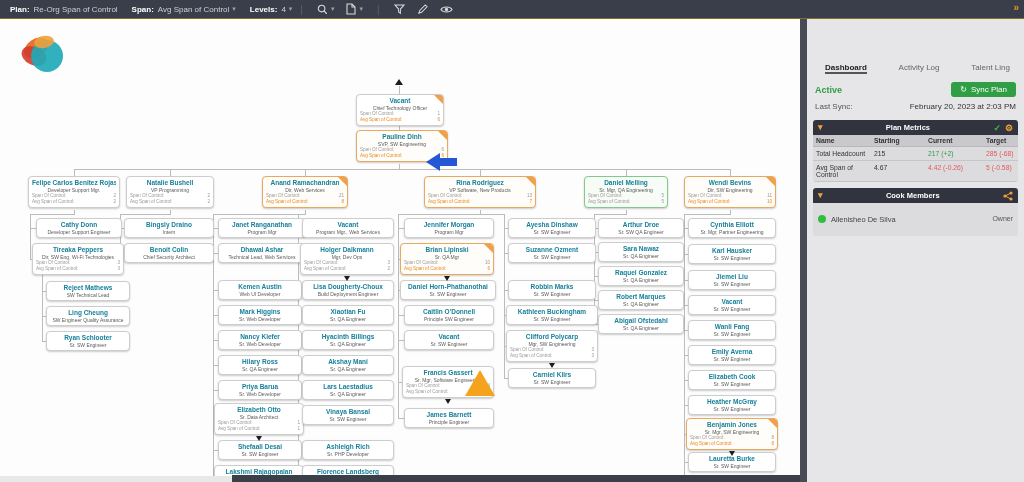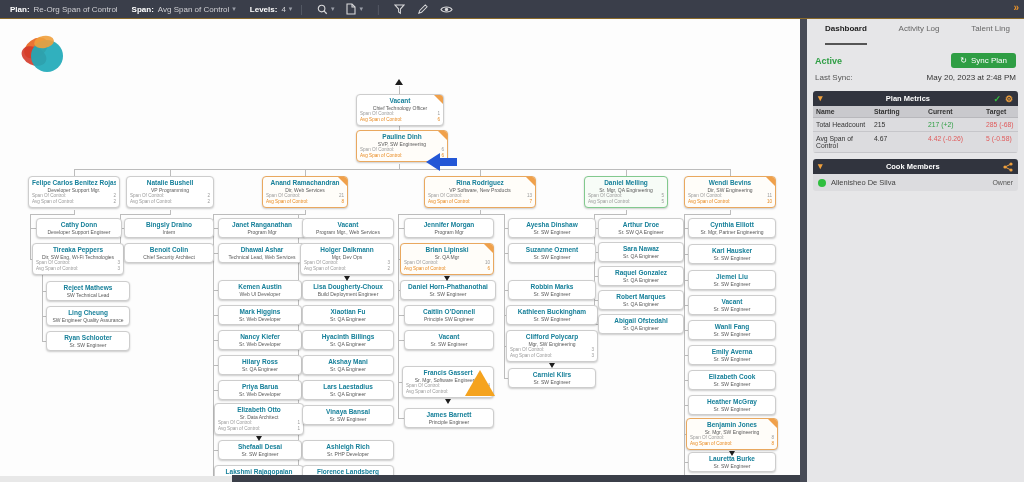--- a/index.html
+++ b/index.html
@@ -42,41 +42,41 @@
   .flag-ic{display:inline-block;width:0;height:0;border-top:7px solid #f0a04a;border-left:7px solid transparent;margin-right:3px;}
   
   .logo{position:absolute;left:14px;top:8px;z-index:4;}
   
   .vscroll{position:absolute;left:800px;top:18px;width:7px;height:464px;background:#474b56;z-index:20;}
   .hscroll-track{position:absolute;left:0px;top:476px;width:800px;height:6px;background:#e8e8e8;z-index:19;}
   .hscroll-thumb{position:absolute;left:232px;top:475px;width:568px;height:7px;background:#3b3f49;z-index:20;}
   
   .sidebar{position:absolute;left:807px;top:18px;width:217px;height:464px;background:#e6e6e8;z-index:25;}
   .sb-tabs{display:flex;justify-content:space-between;padding:6px 14px 4px 18px;font-size:8px;color:#666;}
-  .sb-tab{cursor:pointer;padding-bottom:10px;}
+  .sb-tab{cursor:pointer;padding-bottom:0;margin-top:39px;}
   .sb-tab.active{color:#222;font-weight:bold;border-bottom:2px solid #555;}
   .sb-title-row{display:flex;align-items:center;justify-content:space-between;padding:6px 8px 2px 8px;}
   .sb-title{font-size:10px;font-weight:bold;color:#1d1d1f;}
   .help-ic{width:10px;height:10px;border:1px solid #999;border-radius:50%;color:#888;font-size:7px;line-height:10px;text-align:center;}
   .sb-status-row{display:flex;align-items:center;justify-content:space-between;padding:4px 8px 2px 8px;}
   .sb-status{font-size:9px;font-weight:bold;color:#2f9e44;}
   .sync-btn{background:#2f9e44;color:#fff;font-size:8px;border:none;border-radius:3px;padding:3px 9px;display:flex;align-items:center;gap:4px;cursor:pointer;}
   .sb-kv{display:flex;justify-content:space-between;padding:3px 8px;font-size:8px;color:#555;}
   .sb-kv .v{color:#333;}
   .panel{margin:6px 6px 0 6px;border-radius:3px;overflow:hidden;}
   .panel-head{background:#31343e;color:#fff;height:15px;display:flex;align-items:center;padding:0 5px;font-size:7.5px;font-weight:bold;}
   .panel-head .ph-title{flex:1;text-align:center;}
   .chev{color:#f0a03c;font-size:9px;line-height:9px;}
   .check-ic{color:#35c23f;font-size:9px;margin-right:4px;}
   .gear-ic{color:#f0a03c;font-size:9px;}
   .mtable{width:100%;border-collapse:collapse;font-size:6.8px;color:#333;}
   .mtable th{background:#c9c9cd;text-align:left;font-size:6.8px;padding:2px 3px;border-bottom:1px solid #b8b8bc;}
   .mtable td{background:#dcdcdf;padding:3px 3px;border-bottom:1px solid #c6c6ca;vertical-align:top;}
   .pos{color:#2f9e44;} .neg{color:#e05b5b;}
-  .team-row{background:#dcdcdf;display:flex;align-items:center;padding:4px 5px;font-size:7.5px;color:#444;}
+  .team-row{background:#dcdcdf;display:flex;padding:12px 5px;font-size:7.5px;color:#444;}
   .dot{width:8px;height:8px;border-radius:50%;background:#2fbf3f;margin-right:5px;}
   .team-row .owner{margin-left:auto;color:#555;font-size:7px;}
   .share-ic svg{display:block;}
 </style>
 </head>
 <body>
 
 <div class="toolbar">
   <span class="tb-label">Plan:</span>
   <span class="tb-value">Re-Org Span of Control</span>
@@ -623,21 +623,21 @@
   </div>
   <div class="sb-status-row">
     <span class="sb-status">Active</span>
     <button class="sync-btn">
         <span>↻</span>
         <span>Sync Plan</span>
       </button>
   </div>
   <div class="sb-kv">
       <span>Last Sync:</span>
-      <span class="v">May 20, 2023 at 2:48 PM</span>
+      <span class="v">February 20, 2023 at 2:03 PM</span>
     </div>
 
   <div class="panel">
     <div class="panel-head">
       <span class="chev">▾</span>
       <span class="ph-title">Plan Metrics</span>
       <span class="check-ic">✓</span>
       <span class="gear-ic">⚙</span>
     </div>
     <table class="mtable">

